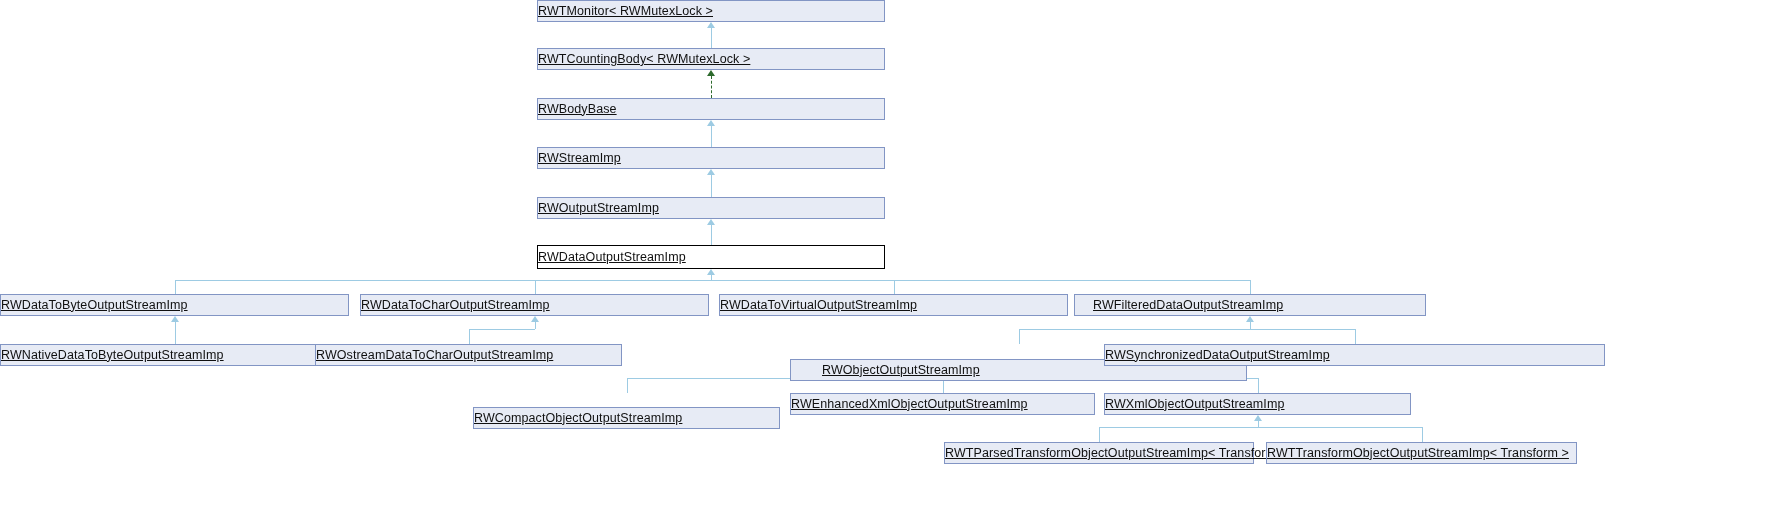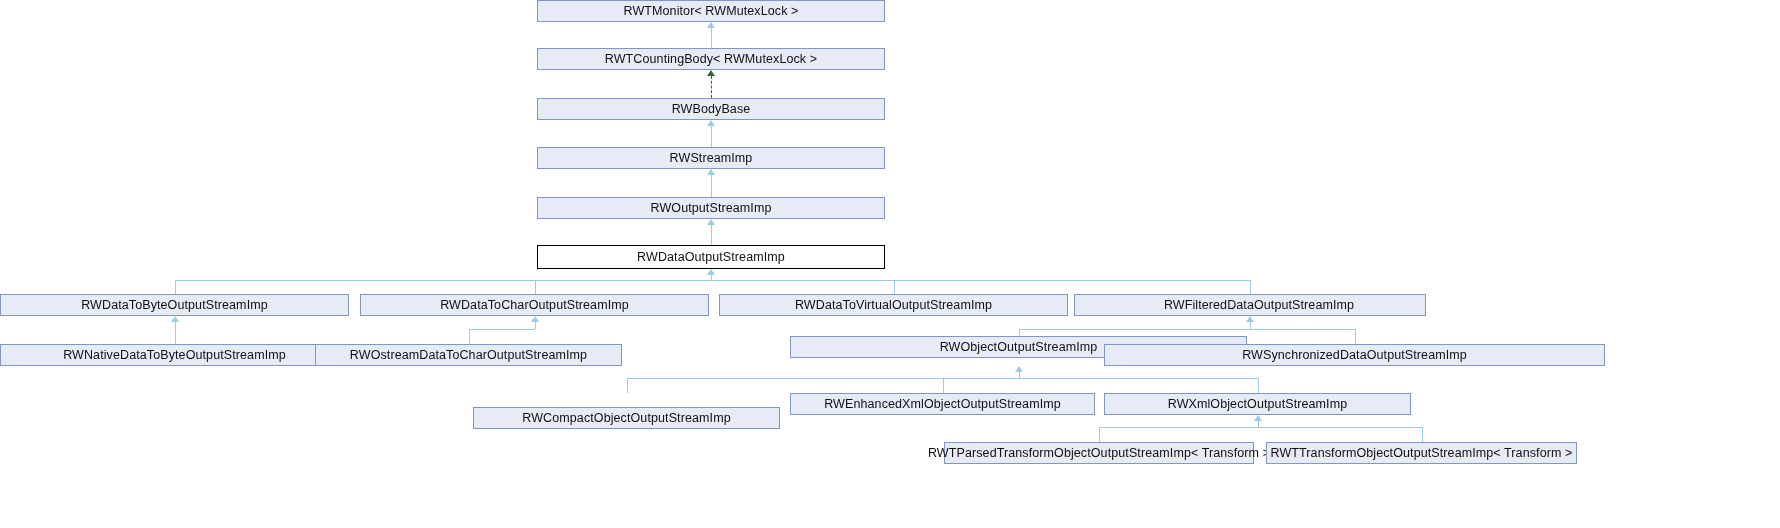--- a/index.html
+++ b/index.html
@@ -11,27 +11,28 @@
     background:#ffffff;
     overflow:hidden;
   }
   .node{
     position:absolute;
     box-sizing:border-box;
     background:#e7ebf5;
     border:1px solid #8295c4;
     display:flex;
     align-items:center;
-    justify-content:center;
+    justify-content:flex-start;
     font-size:12.5px;
     color:#101010;
     line-height:1;
     white-space:nowrap;
     letter-spacing:0.1px;
     z-index:3;
+    text-decoration:underline;
   }
   .node.current{
     background:#ffffff;
     border:1.5px solid #000000;
   }
   .node .lbl{pointer-events:none;}
   .edge{
     position:absolute;
     background:#9dcbe3;
     z-index:1;
@@ -129,21 +130,21 @@
       </div>
       <div class="node" style="left: 1074px; top: 294px; width: 352px; height: 22px; padding-left: 18px;">
         <span class="lbl">RWFilteredDataOutputStreamImp</span>
       </div>
       <div class="node" style="left: 0px; top: 344px; width: 349px; height: 22px;">
         <span class="lbl">RWNativeDataToByteOutputStreamImp</span>
       </div>
       <div class="node" style="left: 315px; top: 344px; width: 307px; height: 22px;">
         <span class="lbl">RWOstreamDataToCharOutputStreamImp</span>
       </div>
-      <div class="node" style="left: 790px; top: 336px; width: 457px; height: 22px;">
+      <div class="node" style="left: 790px; top: 359px; width: 457px; height: 22px; padding-left: 31px;">
         <span class="lbl">RWObjectOutputStreamImp</span>
       </div>
       <div class="node" style="left: 1104px; top: 344px; width: 501px; height: 22px;">
         <span class="lbl">RWSynchronizedDataOutputStreamImp</span>
       </div>
       <div class="node" style="left: 473px; top: 393px; width: 307px; height: 22px; margin-top: 14px;">
         <span class="lbl">RWCompactObjectOutputStreamImp</span>
       </div>
       <div class="node" style="left: 790px; top: 393px; width: 305px; height: 22px;">
         <span class="lbl">RWEnhancedXmlObjectOutputStreamImp</span>

